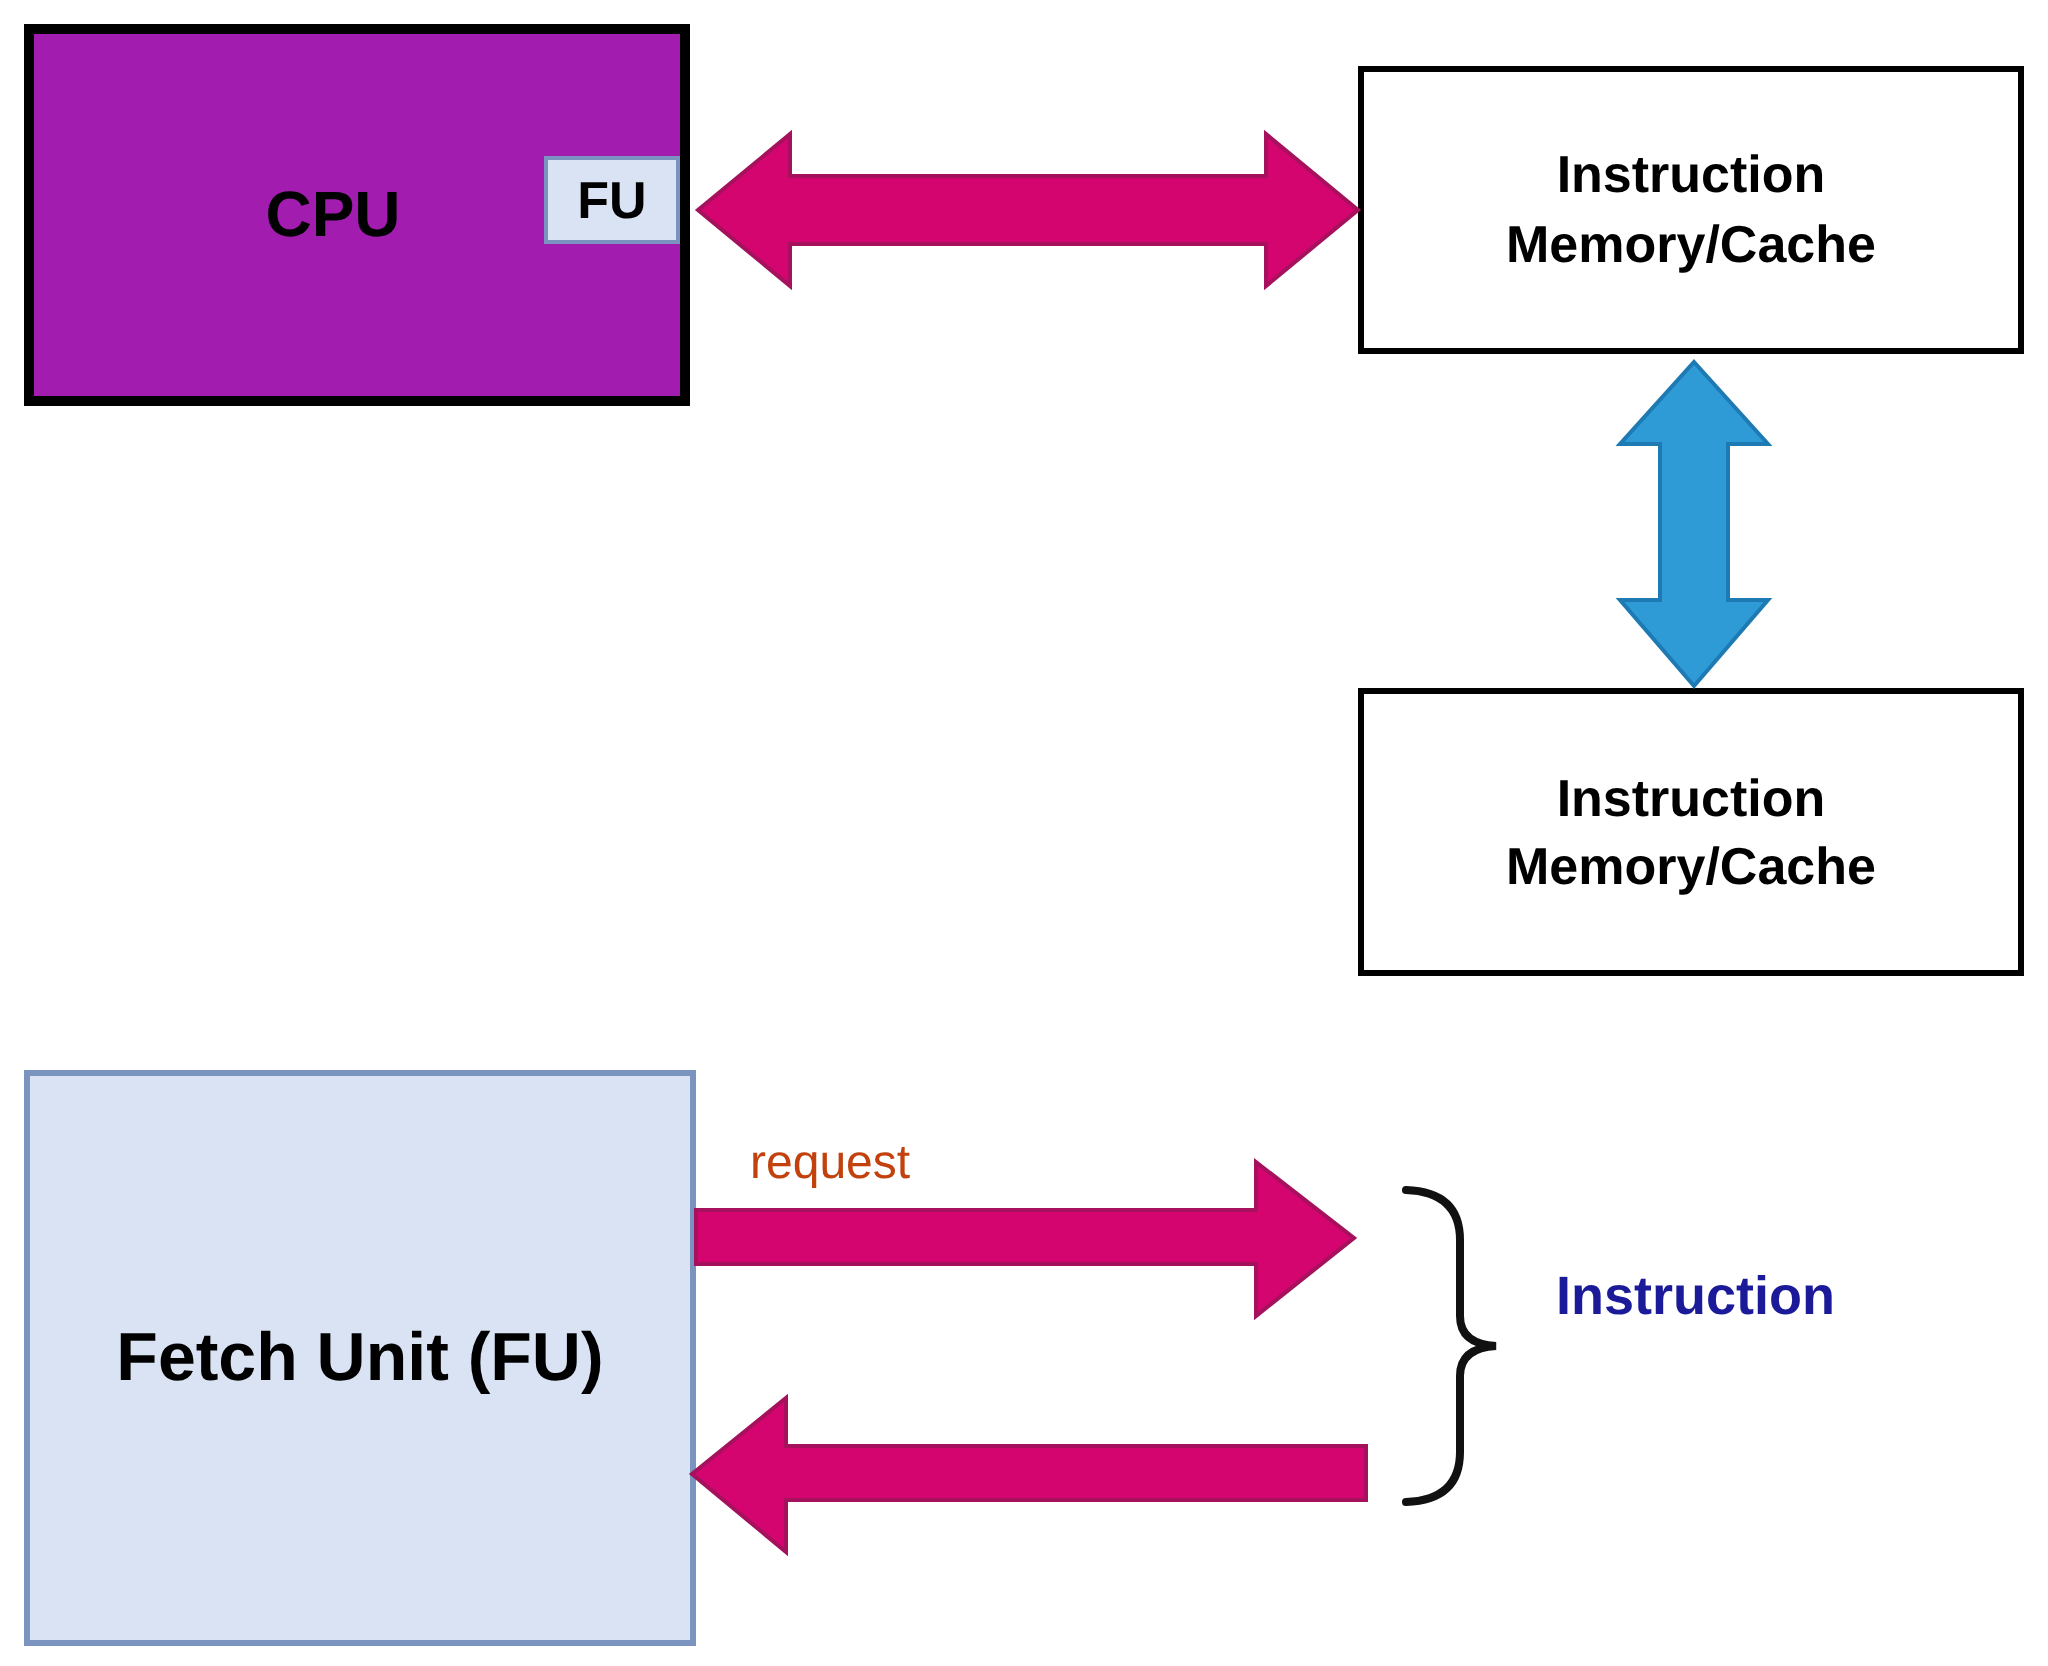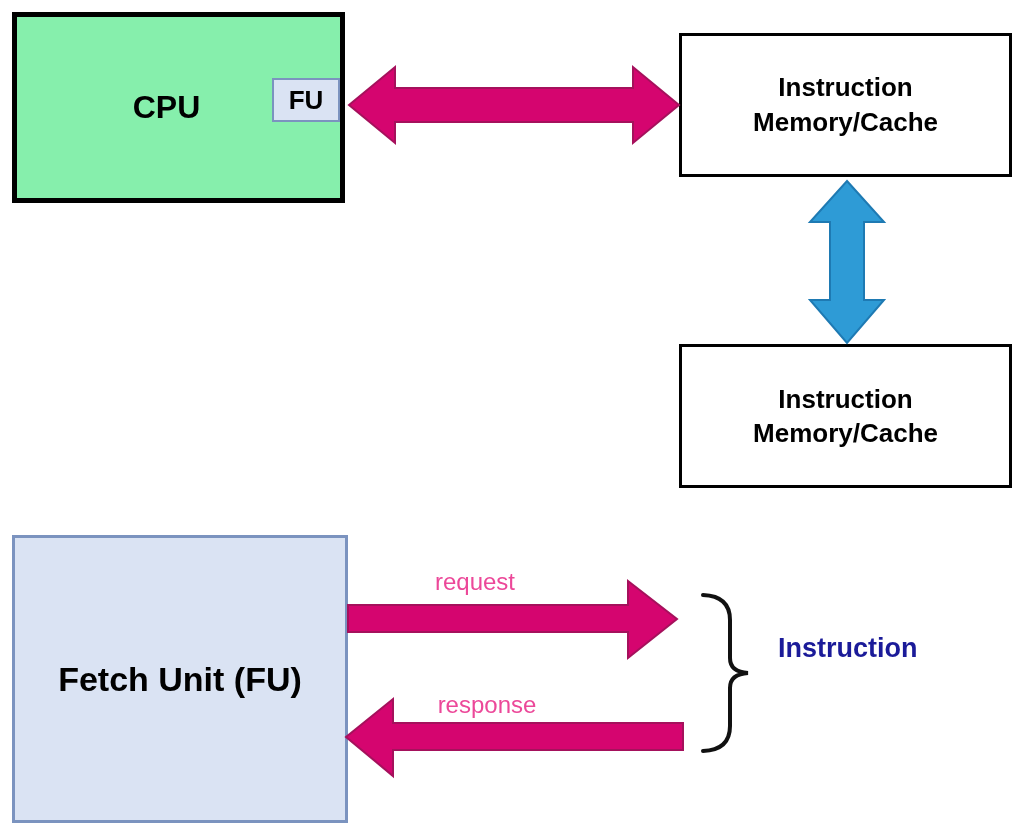--- a/index.html
+++ b/index.html
@@ -8,42 +8,42 @@
     font-family:"Liberation Sans",sans-serif;overflow:hidden;
   }
   svg.arrow-layer{position:absolute;left:0;top:0;z-index:1;pointer-events:none;}
   .box{
     position:absolute;box-sizing:border-box;z-index:0;
     display:flex;flex-direction:column;align-items:center;justify-content:center;
     text-align:center;color:#000;font-weight:bold;
   }
   .cpu-box{
     left:12px;top:12px;width:333px;height:191px;
-    border:5px solid #000;background:#86efac;font-size:32px;
+    border:5px solid #000;background:#a21caf;font-size:32px;
   }
   .cpu-box .nudge{transform:translateX(-12px);}
   .fu-box{
     left:272px;top:78px;width:68px;height:44px;z-index:2;
     border:2px solid #7B93BF;background:#DAE3F3;font-size:26px;
   }
   .controller-box{
     left:679px;top:33px;width:333px;height:144px;
     border:3px solid #000;background:#fff;font-size:26px;line-height:35px;
   }
   .memory-box{
     left:679px;top:344px;width:333px;height:144px;
     border:3px solid #000;background:#fff;font-size:26px;line-height:34px;
   }
   .fetch-box{
     left:12px;top:535px;width:336px;height:288px;
     border:3px solid #7B93BF;background:#DAE3F3;font-size:34px;
   }
   .flow-label{
     position:absolute;z-index:3;font-size:24px;font-weight:normal;
-    color:#ec4899;text-align:center;width:200px;line-height:28px;
+    color:#c2410c;width:200px;line-height:28px;
   }
   .request-label{left:375px;top:568px;}
   .response-label{left:387px;top:691px;}
   .access-label{
     position:absolute;z-index:3;left:778px;top:628px;
     font-size:27px;font-weight:bold;color:#1B1B99;line-height:40px;
   }
 </style>
 </head>
 <body>
@@ -74,19 +74,18 @@
   <div class="box memory-box">
     <div>Instruction</div>
     <div>Memory/Cache</div>
   </div>
 
   <div class="box fetch-box">
     <span>Fetch Unit (FU)</span>
   </div>
 
   <div class="flow-label request-label">request</div>
-  <div class="flow-label response-label">response</div>
 
   <div class="access-label">
     <div>Instruction</div>
   </div>
 
 </div>
 
 </body></html>

